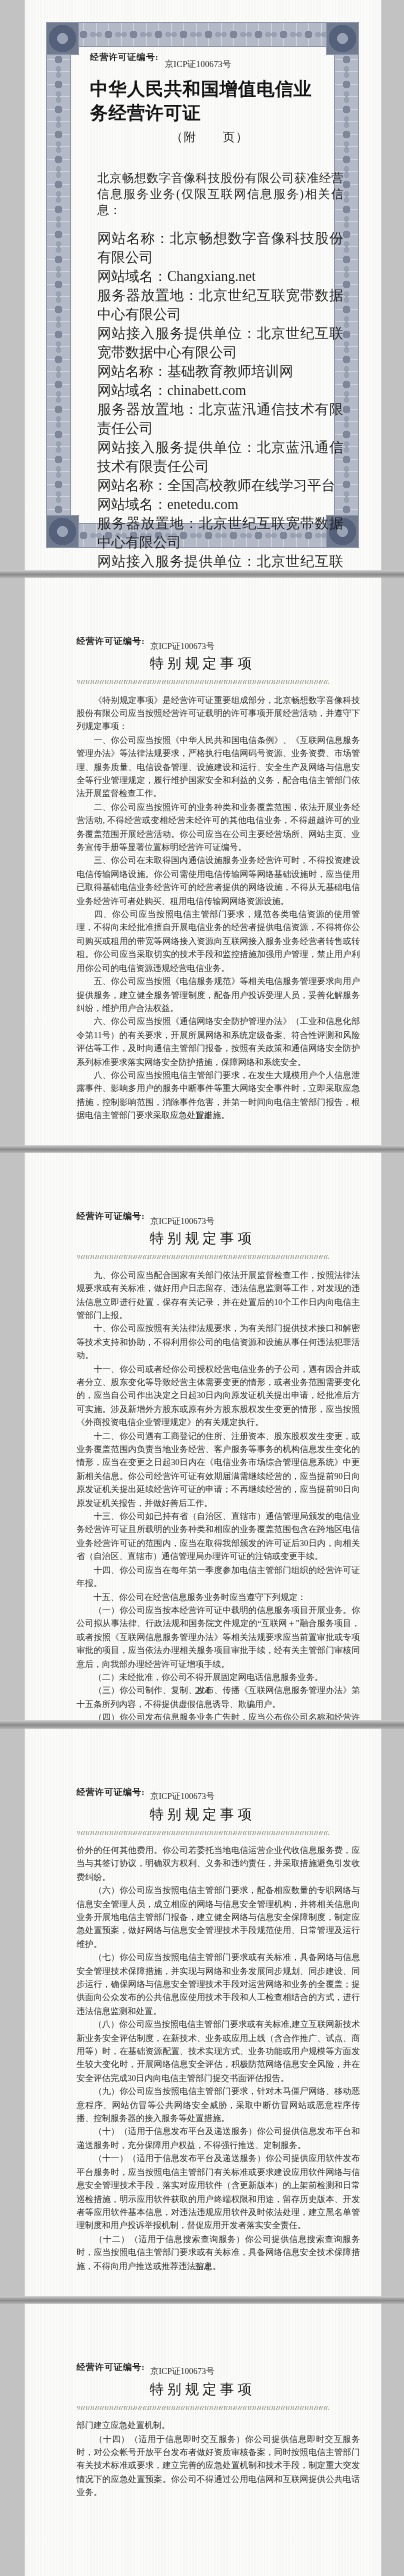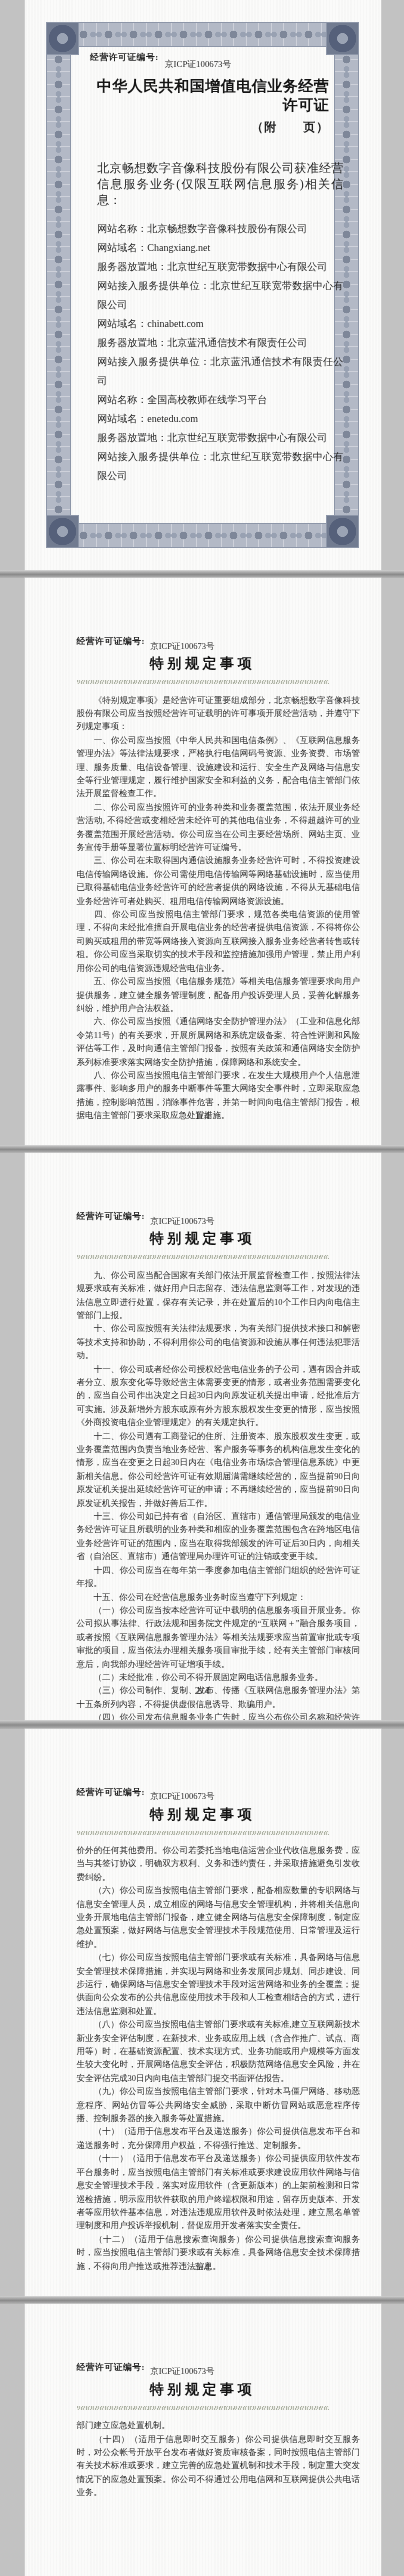--- a/index.html
+++ b/index.html
@@ -59,33 +59,33 @@
   .c-tl{left:21.6px;top:21.6px;} .c-tr{right:21.6px;top:21.6px;}
   .c-bl{left:21.6px;bottom:21.6px;} .c-br{right:21.6px;bottom:21.6px;}
 
   .cert-content{
     position:absolute;left:46px;right:46px;top:46px;bottom:46px;
     padding:6.2px 5.2px 0 19.6px;
   }
   .cert-head{display:flex;align-items:flex-start;margin-left:0;}
   .cert-head .lbl{font-size:8.8px;font-weight:700;letter-spacing:0.5px;}
   .cert-head .val{font-size:8.8px;position:relative;top:7.2px;margin-left:6.2px;}
-  .cert-title{font-size:15px;font-weight:700;text-align:right;margin:12.4px 0 0;letter-spacing:0.5px;color:#141414;}
-  .cert-sub{font-size:12px;font-weight:700;text-align:right;margin:4.1px 0 0;letter-spacing:1px;}
+  .cert-title{font-size:18px;font-weight:700;text-align:left;margin:12.4px 0 0;letter-spacing:0.5px;color:#141414;}
+  .cert-sub{font-size:12px;font-weight:400;text-align:center;margin:4.1px 0 0;letter-spacing:1px;}
   .cert-intro{width:246px;font-size:12px;line-height:16px;margin:24px 0 0 7.2px;text-align:justify;}
   .entries{margin:11.3px 0 0 7.2px;width:246px;}
-  .entry{font-size:10px;line-height:19px;margin:0;text-align:justify;}
+  .entry{font-size:14px;line-height:19px;margin:0;text-align:justify;}
 
   
   .sp{height:567px;padding-top:58px;}
   .sp-head{margin-left:52px;display:flex;align-items:flex-start;}
   .sp-head .lbl{font-size:8.8px;font-weight:700;letter-spacing:0.5px;}
   .sp-head .val{font-size:8.5px;position:relative;top:4.6px;margin-left:5.2px;}
   .title-wrap{width:252px;margin:4.1px 0 0 52px;text-align:center;}
-  .sp-title{font-size:14px;font-weight:700;letter-spacing:3.6px;margin:7px;color:#141414;}
+  .sp-title{font-size:14px;font-weight:400;letter-spacing:3.6px;margin:7px;color:#141414;}
   .rule{
     height:4.1px;margin-top:5.2px;
     background:repeating-linear-gradient(105deg,#9fa496 0 1px,#e6e8e0 1px 2.1px,#aeb2a4 2.1px 3.1px,#f2f3ee 3.1px 4.6px);
     opacity:.85;
   }
   .sp-body{margin:9.3px 20.6px 0 52px;}
   .para{font-size:8.5px;line-height:13.4px;margin:0;text-align:justify;color:#1f1f1f;}
   .sp-footer{
     position:absolute;left:0;right:0;bottom:24px;
     text-align:center;font-size:11px;color:#2a2a2a;letter-spacing:0.5px;
@@ -113,20 +113,21 @@
       </div>
       <h1 class="cert-title">中华人民共和国增值电信业务经营许可证</h1>
       <div class="cert-sub">（附　　页）</div>
       <p class="cert-intro">北京畅想数字音像科技股份有限公司获准经营信息服务业务(仅限互联网信息服务)相关信息：</p>
       <div class="entries">
 
       <p class="entry"><span>网站名称：</span><span>北京畅想数字音像科技股份有限公司</span></p>
           <p class="entry"><span>网站域名：</span><span>Changxiang.net</span></p>
           <p class="entry"><span>服务器放置地：</span><span>北京世纪互联宽带数据中心有限公司</span></p>
           <p class="entry"><span>网站接入服务提供单位：</span><span>北京世纪互联宽带数据中心有限公司</span></p>
+          <p class="entry"><span>网站名称：</span><span>基础教育教师培训网</span></p>
           <p class="entry"><span>网站域名：</span><span>chinabett.com</span></p>
           <p class="entry"><span>服务器放置地：</span><span>北京蓝汛通信技术有限责任公司</span></p>
           <p class="entry"><span>网站接入服务提供单位：</span><span>北京蓝汛通信技术有限责任公司</span></p>
           <p class="entry"><span>网站名称：</span><span>全国高校教师在线学习平台</span></p>
           <p class="entry"><span>网站域名：</span><span>enetedu.com</span></p>
           <p class="entry"><span>服务器放置地：</span><span>北京世纪互联宽带数据中心有限公司</span></p>
           <p class="entry"><span>网站接入服务提供单位：</span><span>北京世纪互联宽带数据中心有限公司</span></p>
         </div>
     </div>
   </section>

